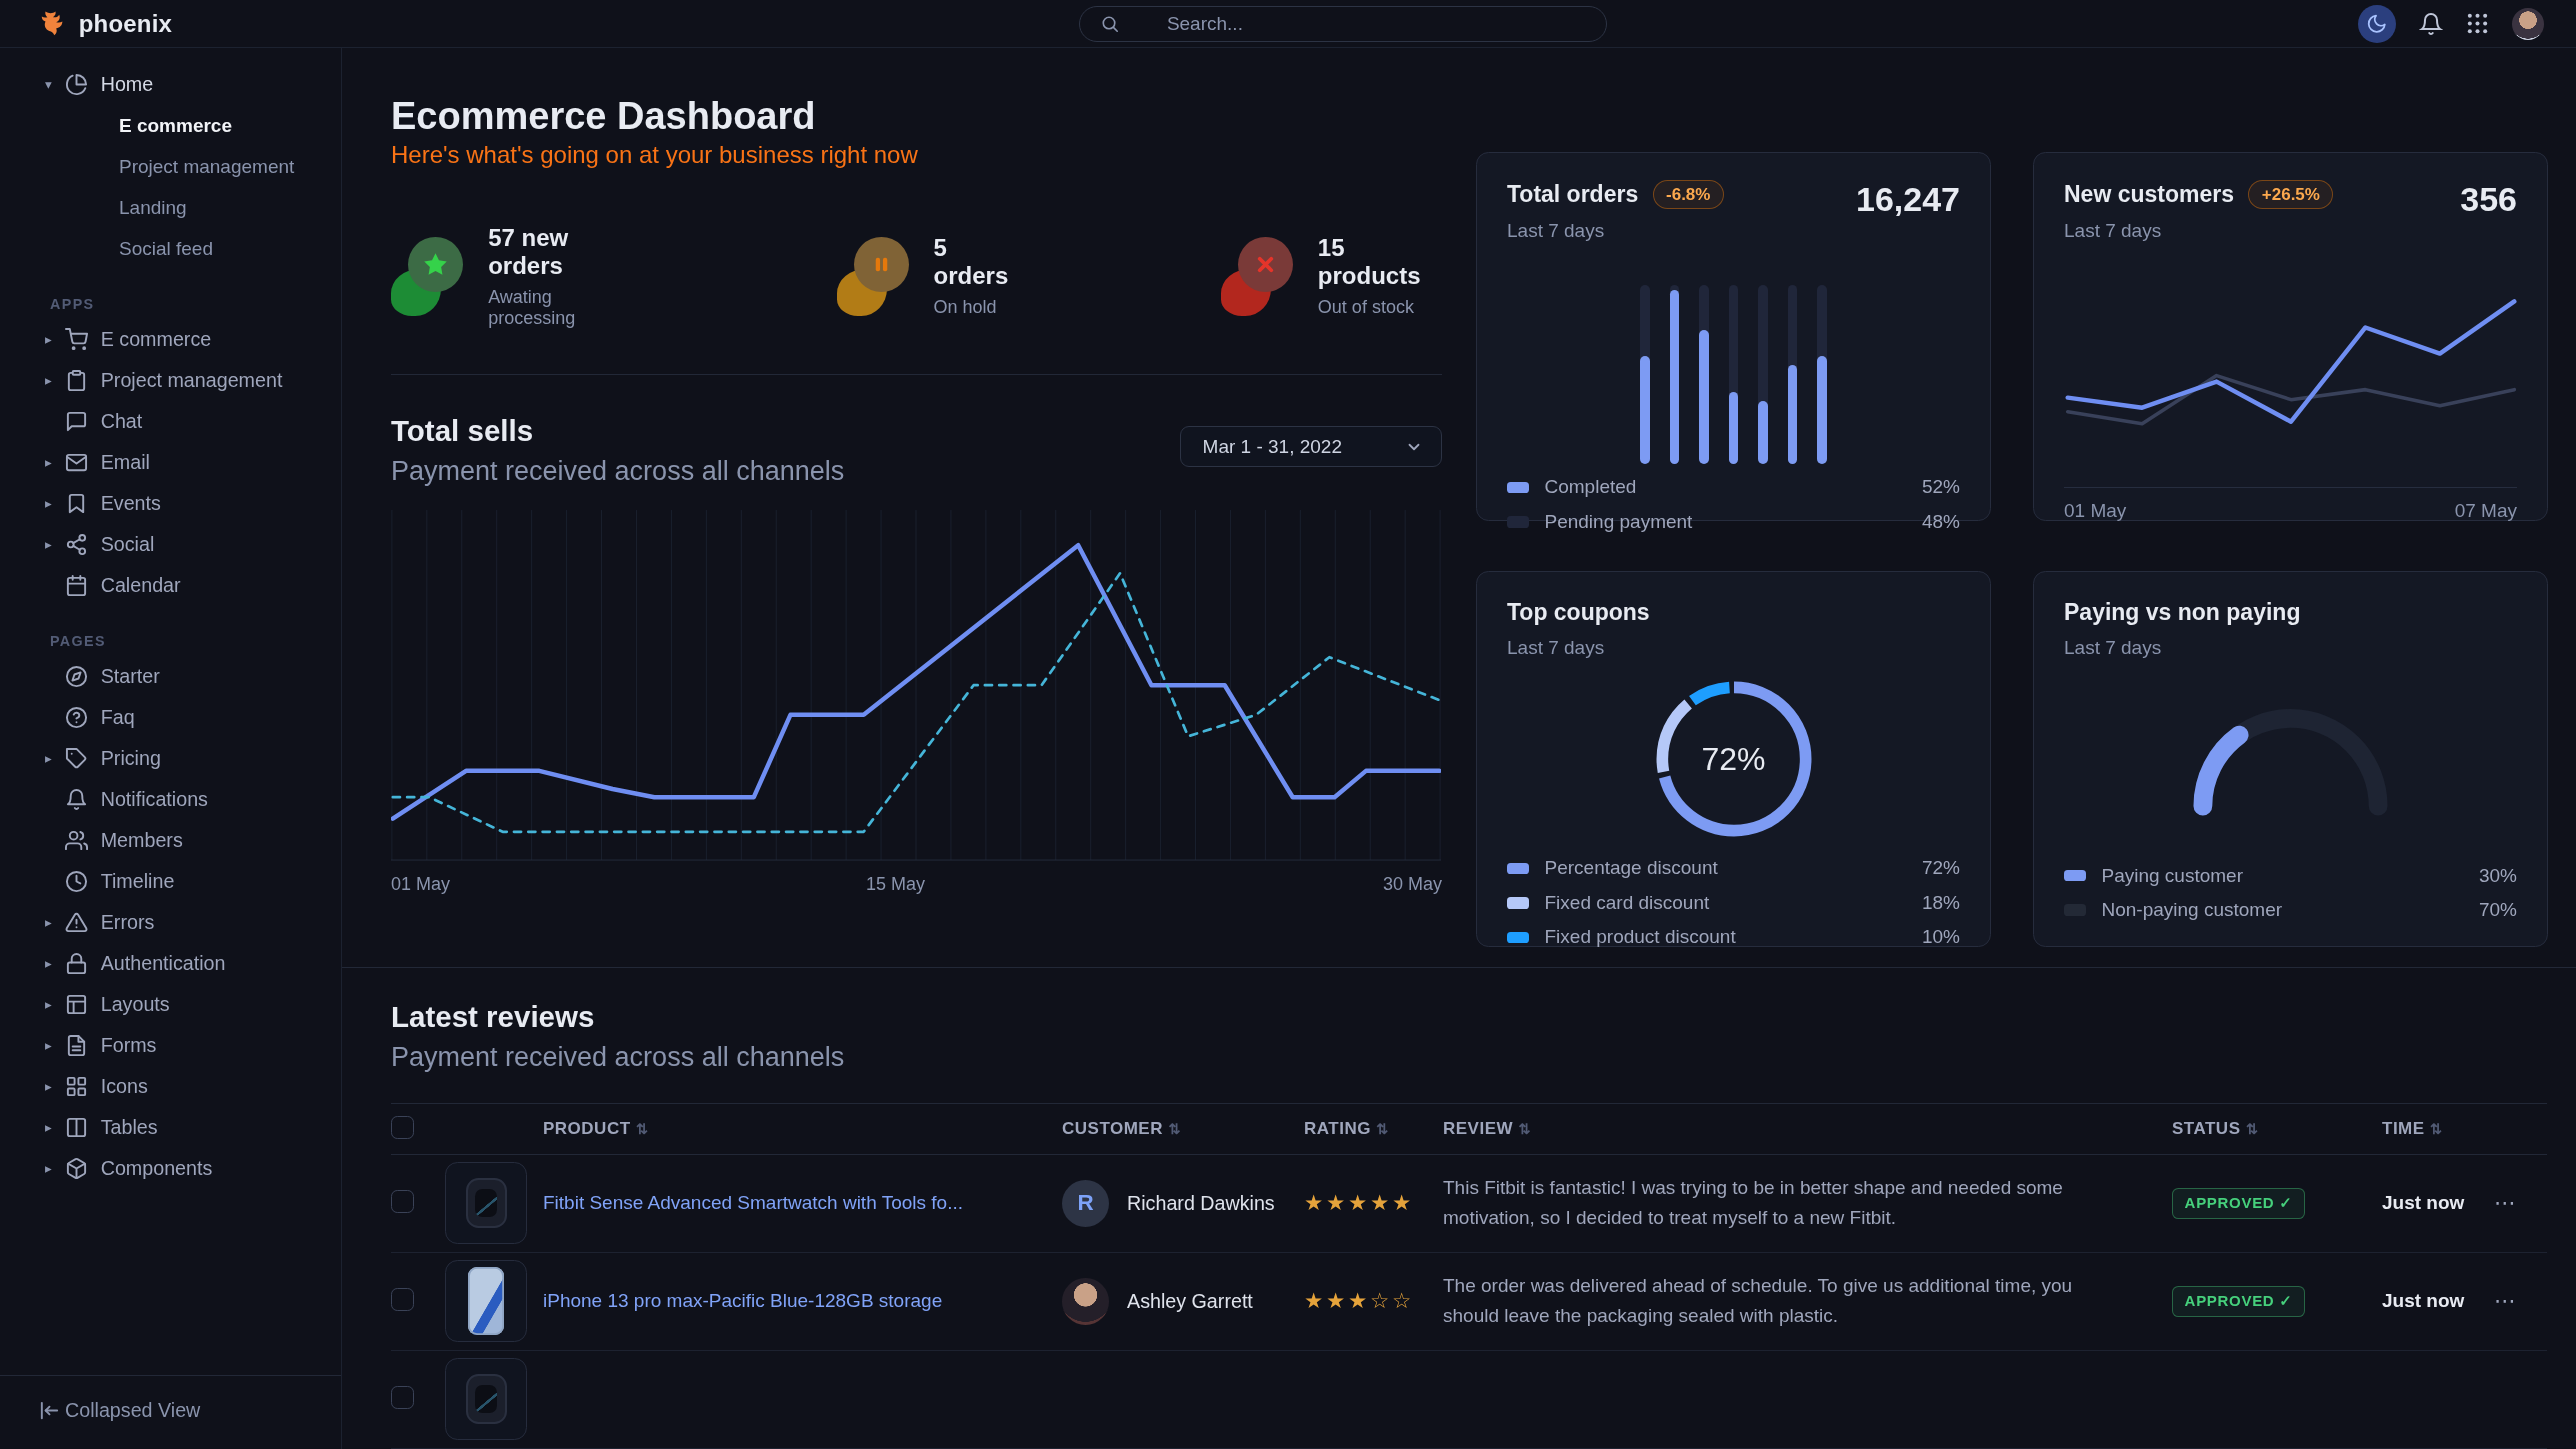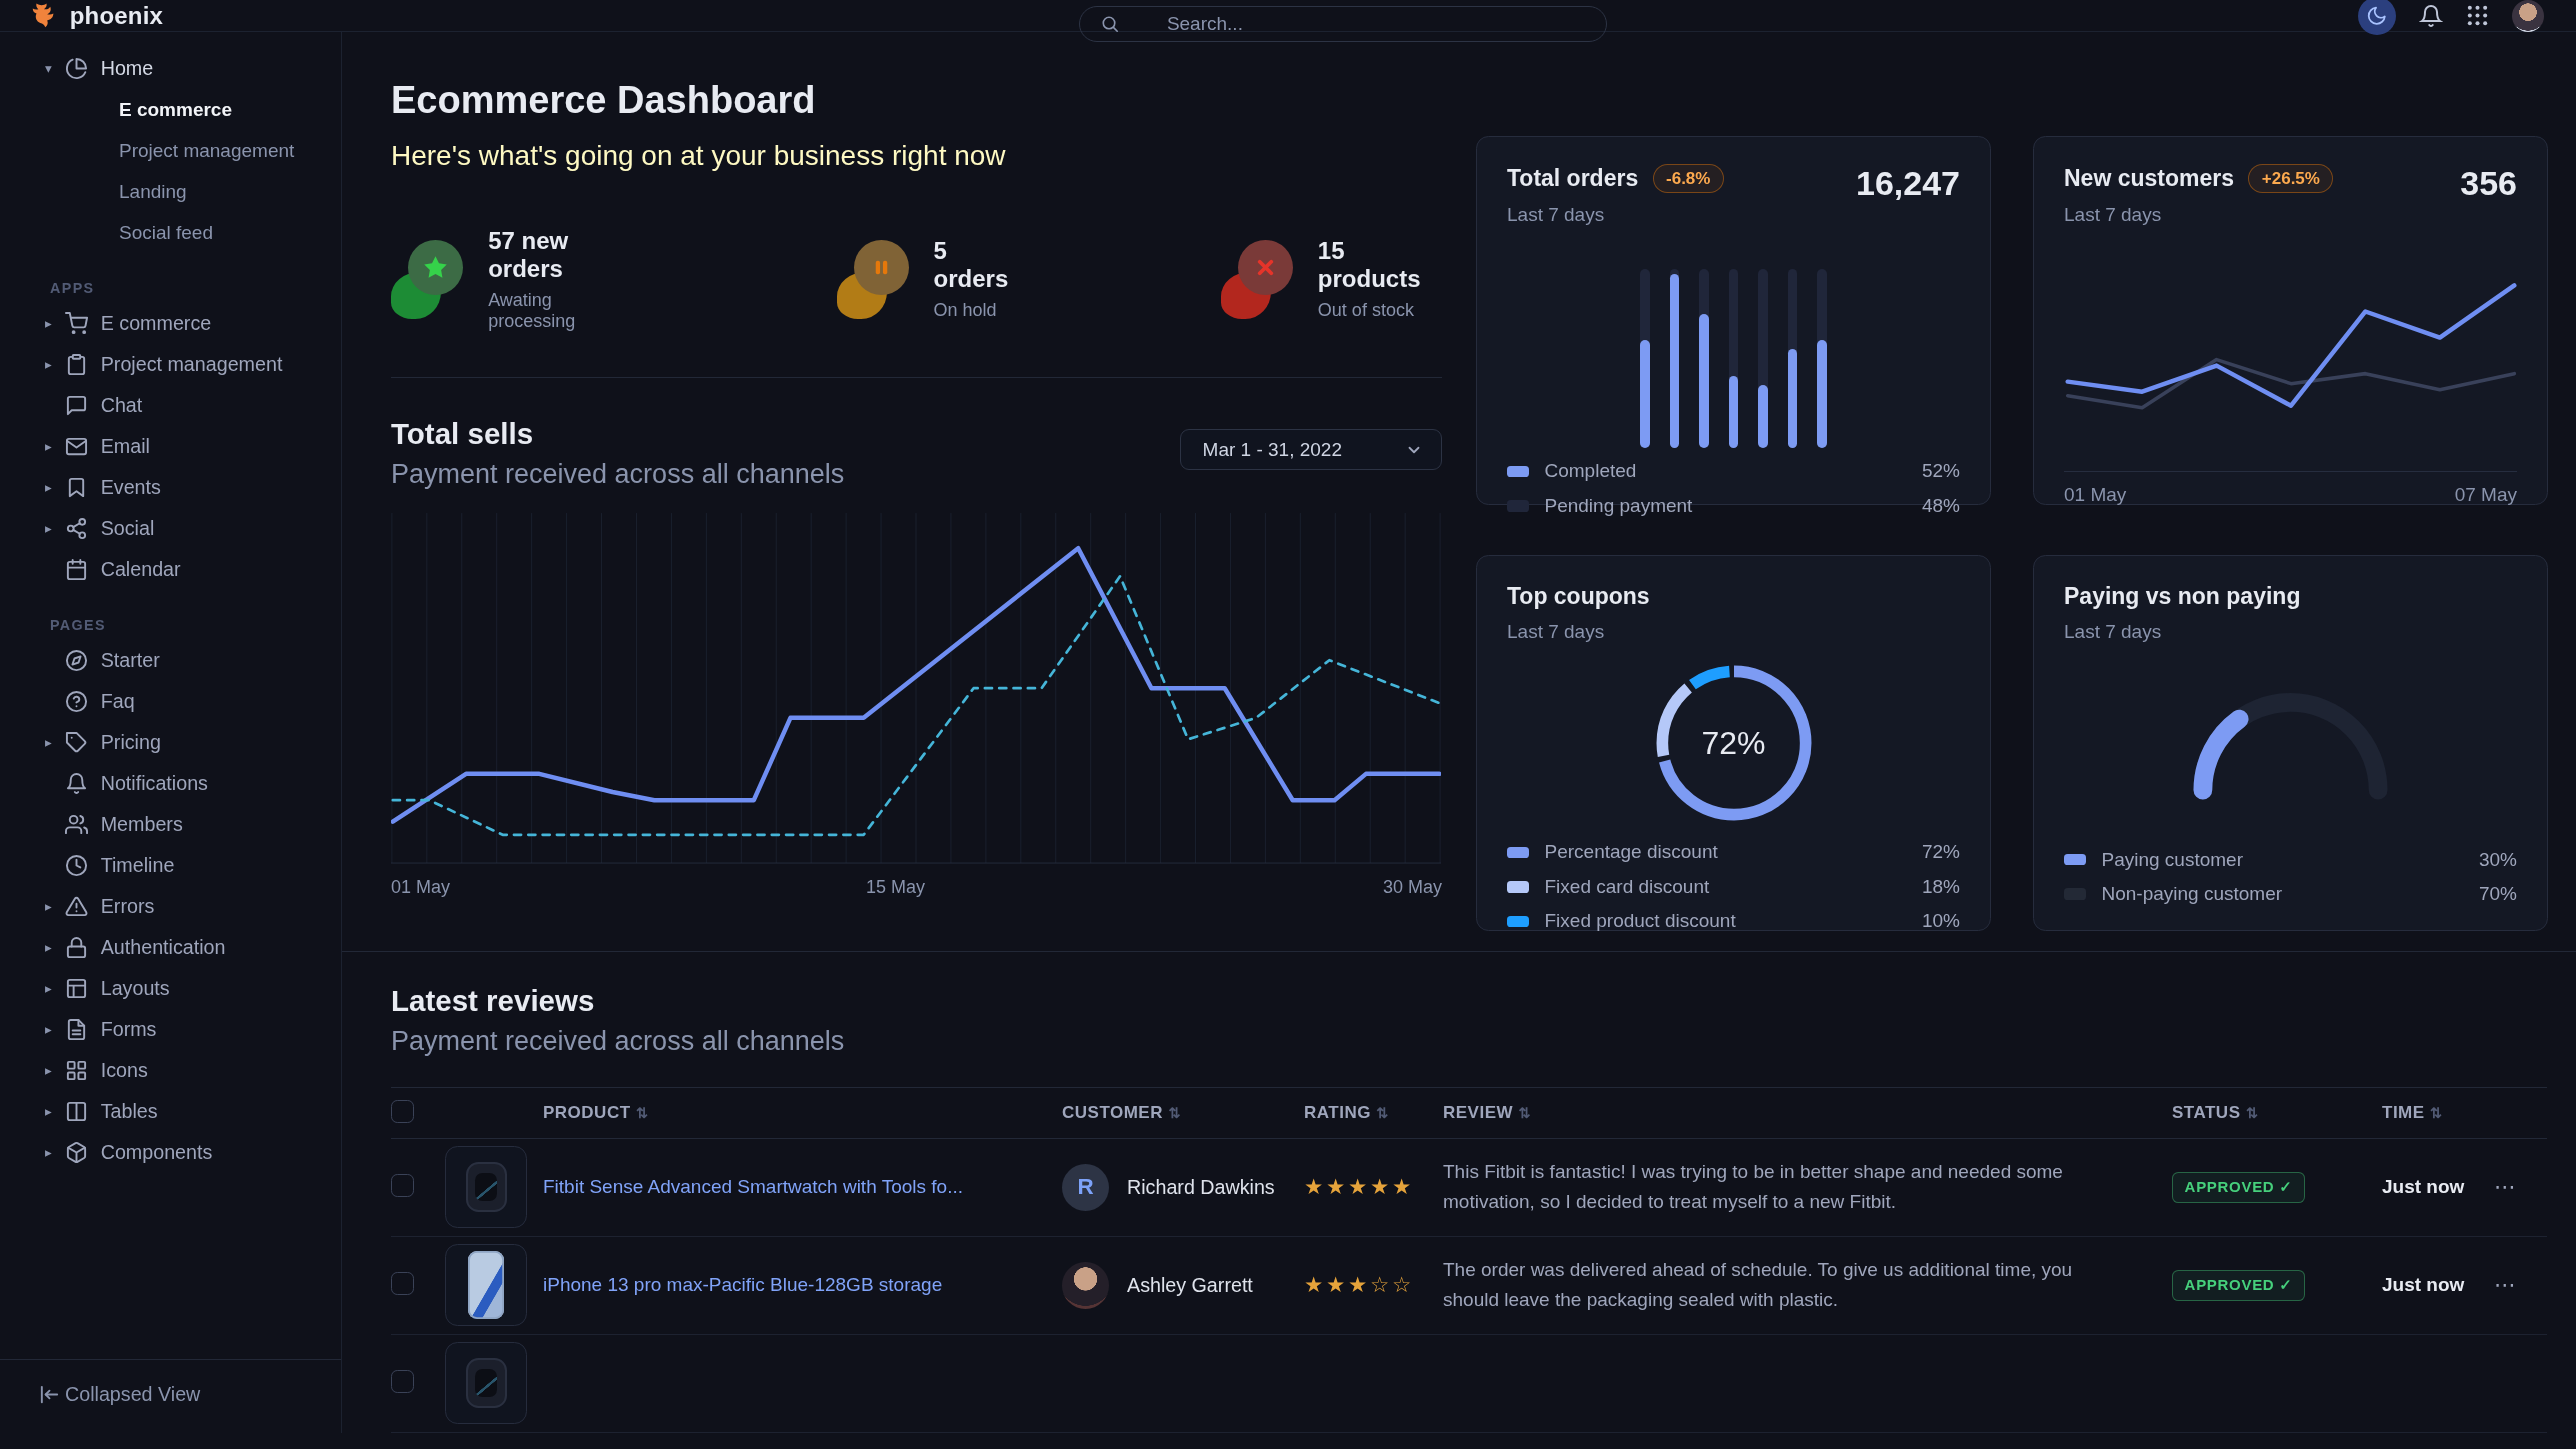--- a/index.html
+++ b/index.html
@@ -1,21 +1,21 @@
 <!DOCTYPE html>
 <html style="font-size:14.3px"><head>
 <meta charset="utf-8">
 <style>
   * { margin:0; padding:0; box-sizing:border-box; }
   html,body { width:2576px; height:1449px; overflow:hidden; }
   body { background:#0f111a; color:#dfe3ec; font-family:"Liberation Sans", sans-serif; }
   .icon svg { display:block; }
 
   
-  .navbar { height:32px; display:flex; align-items:center; padding:0 32px 0 29px; border-bottom:0.9px solid #1c2230; position:relative; }
+  .navbar { height:48px; display:flex; align-items:center; padding:0 32px 0 38px; border-bottom:0.9px solid #1c2230; position:relative; }
   .brand { display:flex; align-items:center; gap:10.7px; }
   .brand-name { font-size:24px; font-weight:bold; color:#e8ebf2; letter-spacing:0.2px; }
   .nav-search { position:absolute; left:1079px; top:6.3px; width:528px; height:36px; border:0.9px solid #2c3344; border-radius:19.7px; display:flex; align-items:center; gap:12.5px; padding:0 19.7px; color:#8a94ad; background:transparent; }
   .nav-search input { background:transparent; border:none; outline:none; color:#aeb6c9; font-size:19px; width:100%; font-family:inherit;margin-left:35px; }
   .nav-search input::placeholder { color:#8a94ad; }
   .nav-right { margin-left:auto; display:flex; align-items:center; gap:23px; }
   .theme-btn { width:38px; height:38px; border-radius:50%; background:#2b3f7e; display:flex; align-items:center; justify-content:center; color:#a9c3ff; cursor:pointer; }
   .nav-ic { color:#bfc6d8; cursor:pointer; }
   .nav-avatar { width:32px; height:32px; border-radius:50%; background:radial-gradient(circle at 50% 38%, #c9a187 0 34%, #3a3340 35% 72%, #cfd6e4 73%); overflow:hidden; cursor:pointer; }
 
@@ -34,21 +34,21 @@
   .s-child { display:block; padding-left:119px; height:41px; line-height:41px; color:#8a94ad; font-size:19px; cursor:pointer; }
   .s-child.active { color:#f2f4f8; font-weight:bold; }
   .side-foot { border-top:0.9px solid #222837; padding:23px 0 27px 38px; display:flex; align-items:center; gap:4px; color:#8a94ad; font-size:19.7px; cursor:pointer; }
 
   
   .main-top { display:flex; gap:34px; padding:25px 29px 0 49px; }
   .col-left { flex:1; min-width:0; }
   .col-right { width:1071px; flex:0 0 1071px; margin-top:79px; display:grid; grid-template-columns:515px 515px; grid-template-rows:369px 376px; gap:50px 42px; }
 
   .page-title { font-size:38px; font-weight:bold; color:#e8ebf2; margin-top:21.5px; }
-  .page-sub { font-size:28px; color:#fef9c3; margin-top:18px; }
+  .page-sub { font-size:24px; color:#f97316; margin-top:3px; }
 
   .stats-row { display:flex; gap:201px; margin-top:55px; }
   .stat { display:flex; align-items:center; gap:25px; }
   .stat-ic { position:relative; width:79px; height:79px; }
   .stat-blob { position:absolute; left:0; bottom:0; width:50px; height:47px; border-radius:62% 38% 55% 45% / 55% 45% 62% 38%; }
   .stat-circ { position:absolute; right:0; top:0; width:55px; height:55px; border-radius:50%; display:flex; align-items:center; justify-content:center; }
   .stat-main { font-size:24px; font-weight:bold; color:#e8ebf2; }
   .stat-sub { font-size:18px; color:#8a94ad; margin-top:7.2px; }
   .rule { border:none; border-top:0.9px solid #222837; margin-top:45px; }
 

